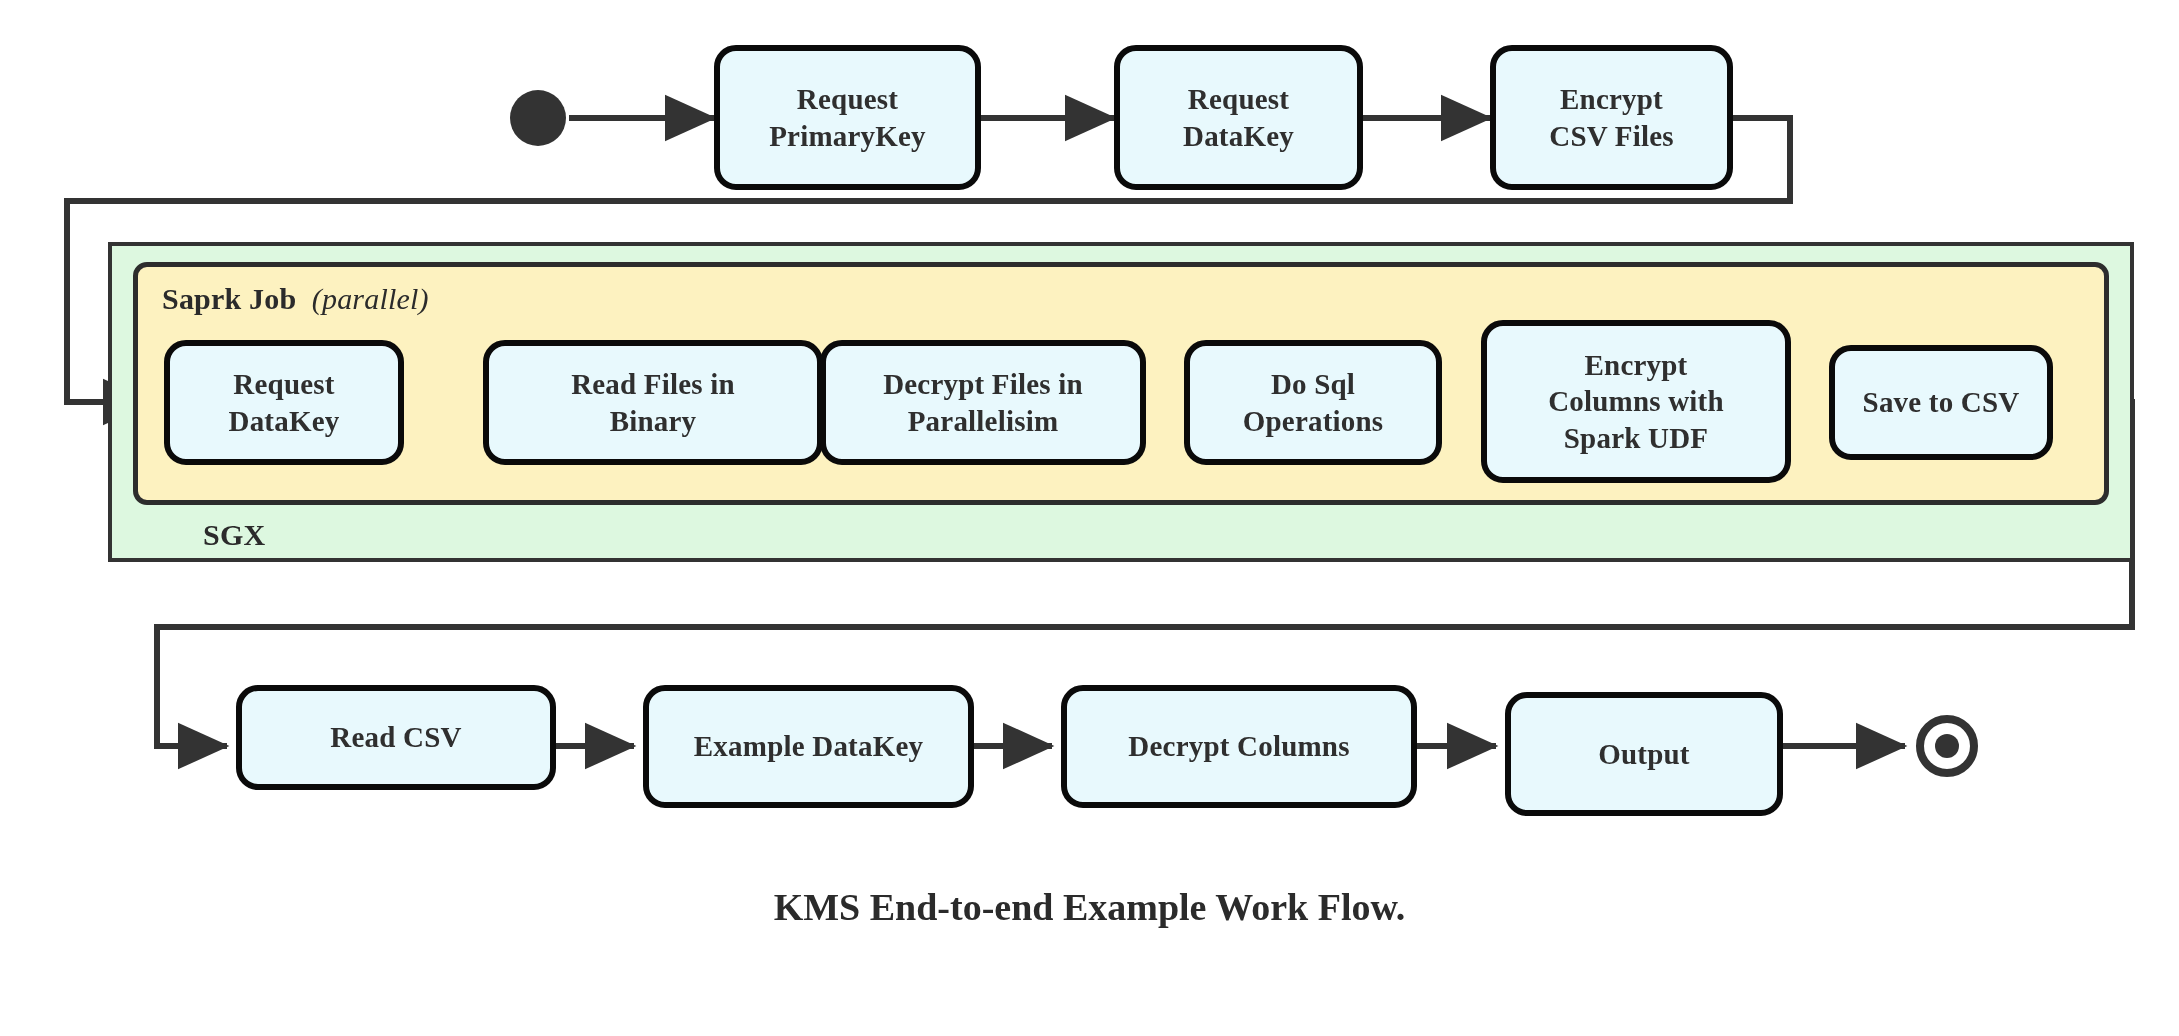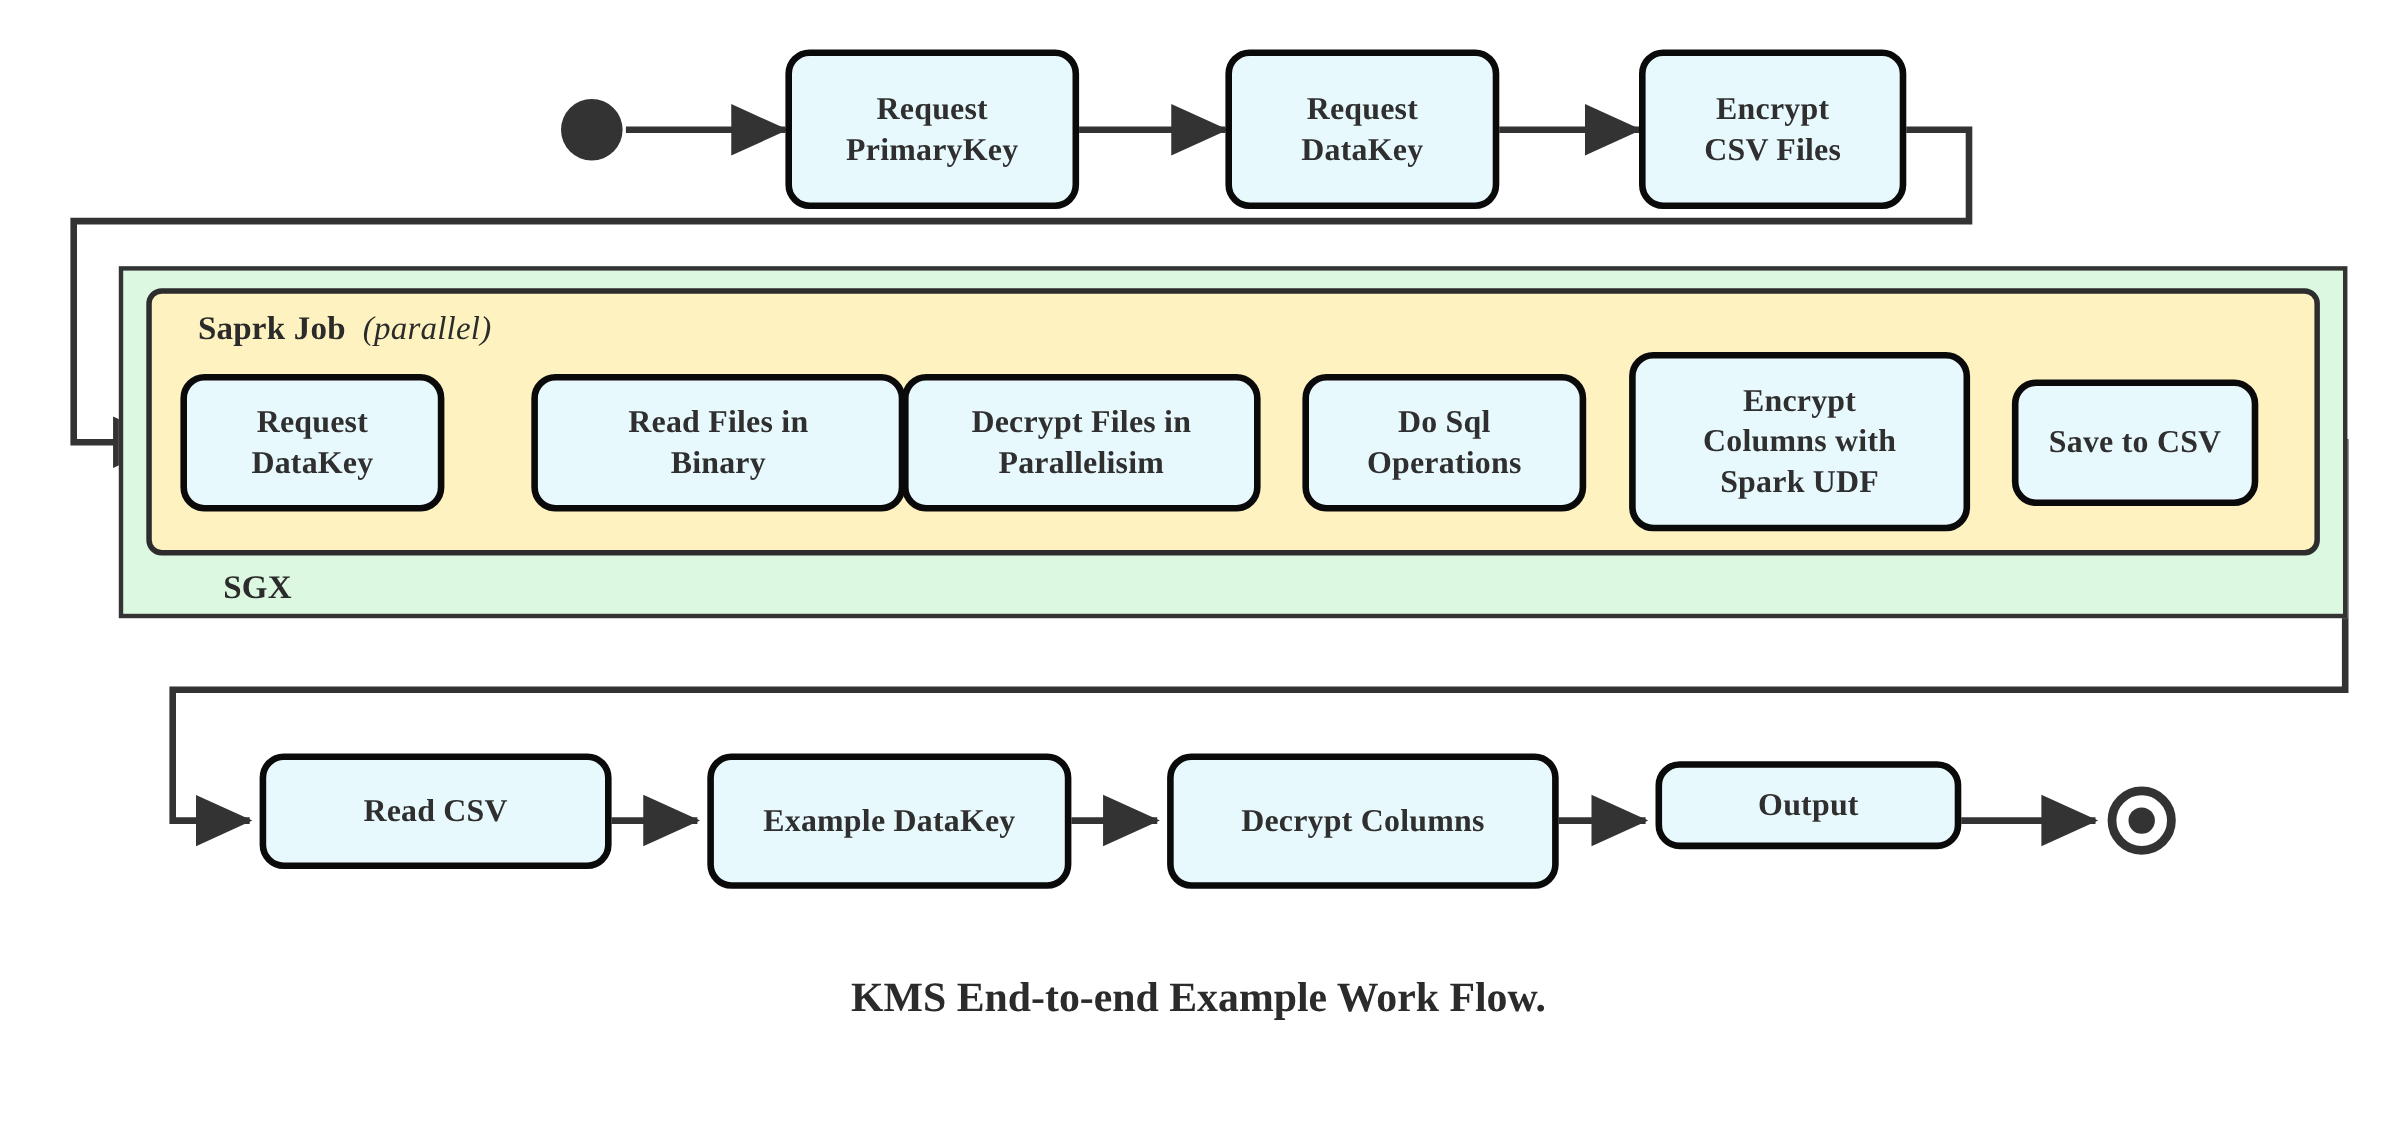--- a/index.html
+++ b/index.html
@@ -51,21 +51,20 @@
     position: absolute;
     font-size: 30px;
     font-weight: bold;
     color: #2b2b2b;
     white-space: nowrap;
     letter-spacing: .2px;
   }
   .label-spark {
     left: 162px;
     top: 282px;
-    margin-left: 18px;
   }
   .label-spark .paren {
     font-weight: normal;
     font-style: italic;
   }
   .label-sgx {
     left: 160px;
     top: 518px;
     margin-left: 43px;
   }
@@ -246,21 +245,21 @@
       <span>Example DataKey</span>
     </div>
   </div>
 
   <div class="node" style="left:1061px; top:685px; width:356px; height:123px;">
     <div>
       <span>Decrypt Columns</span>
     </div>
   </div>
 
-  <div class="node" style="left:1505px; top:692px; width:278px; height:80px;">
+  <div class="node" style="left:1505px; top:692px; width:278px; height:124px;">
     <div>
       <span>Output</span>
     </div>
   </div>
 
   <div class="caption">KMS End-to-end Example Work Flow.</div>
 
 </div>
 
 </body></html>

